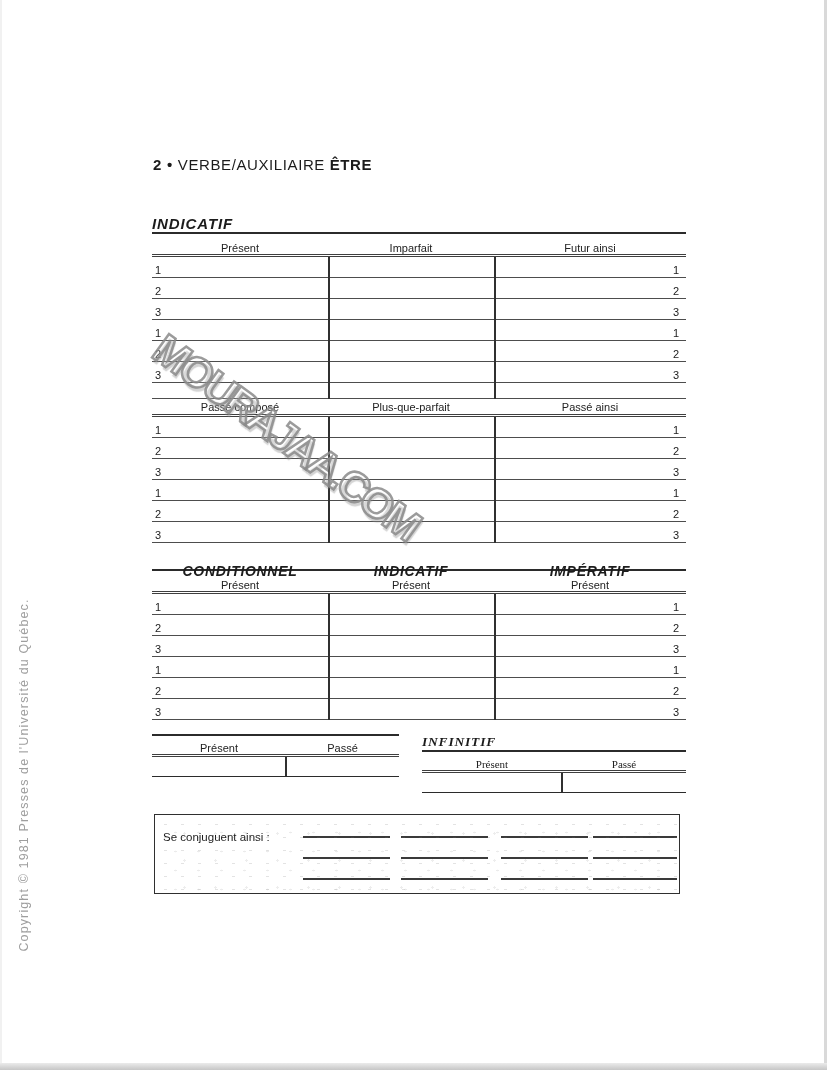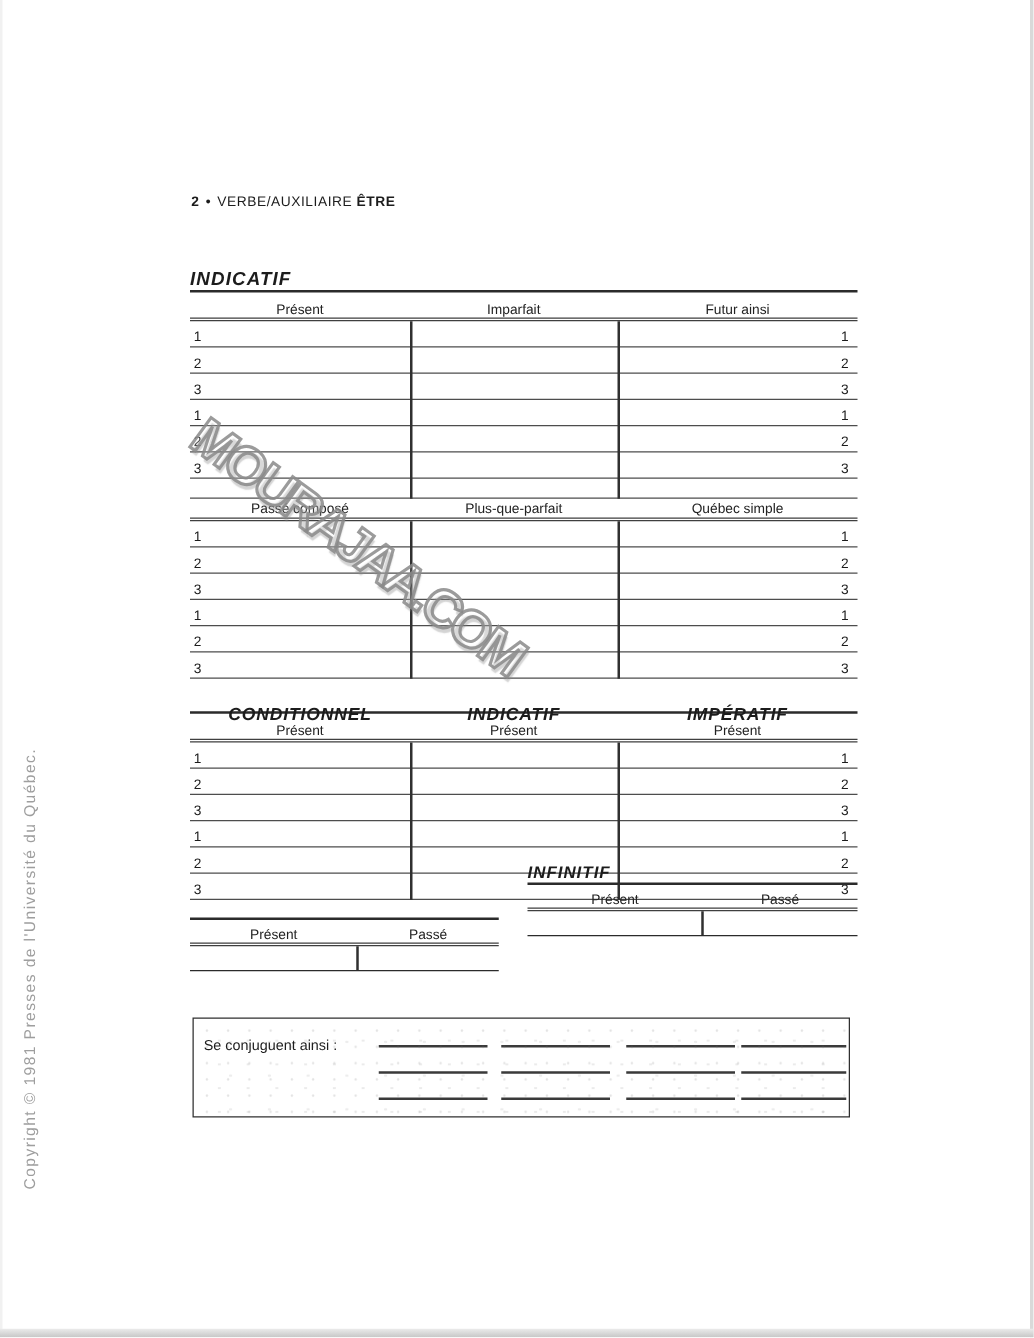--- a/index.html
+++ b/index.html
@@ -14,21 +14,21 @@
                 background:linear-gradient(#ebebeb,#c6c6c6); }
 
   
   .copyright {
     position:absolute; left:-175px; top:767px; width:400px; height:16px;
     transform:rotate(-90deg); text-align:center;
     font-size:12.5px; letter-spacing:0.09em; color:#9e9e9e; white-space:nowrap;
   }
 
   
-  .pg-header { position:absolute; left:153px; top:156px; font-size:11px; letter-spacing:0.04em; }
+  .pg-header { position:absolute; left:153px; top:156px; font-size:15px; letter-spacing:0.04em; }
   .pg-header .b { font-weight:bold; }
   .pg-header .bullet { font-weight:bold; padding:0 5px; }
 
   
   .tbl { position:absolute; }
   .tbl-title { text-align:left; font-style:italic; font-weight:bold; font-size:15px;
                height:16px; line-height:16px; letter-spacing:0.06em; }
   .rule-h { height:2px; background:#2b2b2b; }
   .rule-d { height:1px; border-top:1px solid #3f3f3f; border-bottom:1px solid #3f3f3f; }
   .hdr-row { display:flex; height:20px; align-items:flex-end; }
@@ -128,21 +128,21 @@
           <span class="n nl">3</span>
           <span class="n nr">3</span>
         </div>
       <div class="blank-row"></div>
       <div class="vdiv v1"></div>
       <div class="vdiv v2"></div>
     </div>
     <div class="band">
       <div class="hcell c1">Passé composé</div>
       <div class="hcell c2">Plus-que-parfait</div>
-      <div class="hcell c3">Québec simple</div>
+      <div class="hcell c3">Passé ainsi</div>
     </div>
     <div class="rule-d"></div>
     <div class="rows">
       <div class="trow">
           <span class="n nl">1</span>
           <span class="n nr">1</span>
         </div>
       <div class="trow">
           <span class="n nl">2</span>
           <span class="n nr">2</span>
@@ -216,21 +216,21 @@
     <div class="hdr-row">
       <div class="hcell" style="width:134px;">Présent</div>
       <div class="hcell" style="width:113px;">Passé</div>
     </div>
     <div class="rule-d"></div>
     <div class="pi-blank">
       <div class="mid" style="left:133px;"></div>
     </div>
   </div>
 
-  <div class="tbl small-tbl" style="left:422px; top:690px; width:264px;">
+  <div class="tbl small-tbl" style="left:422px; top:734px; width:264px;font-family:Liberation Serif, serif;">
     <div class="tbl-title">INFINITIF</div>
     <div class="rule-h"></div>
     <div class="hdr-row">
       <div class="hcell" style="width:140px;">Présent</div>
       <div class="hcell" style="width:124px;">Passé</div>
     </div>
     <div class="rule-d"></div>
     <div class="pi-blank">
       <div class="mid" style="left:139px;"></div>
     </div>

